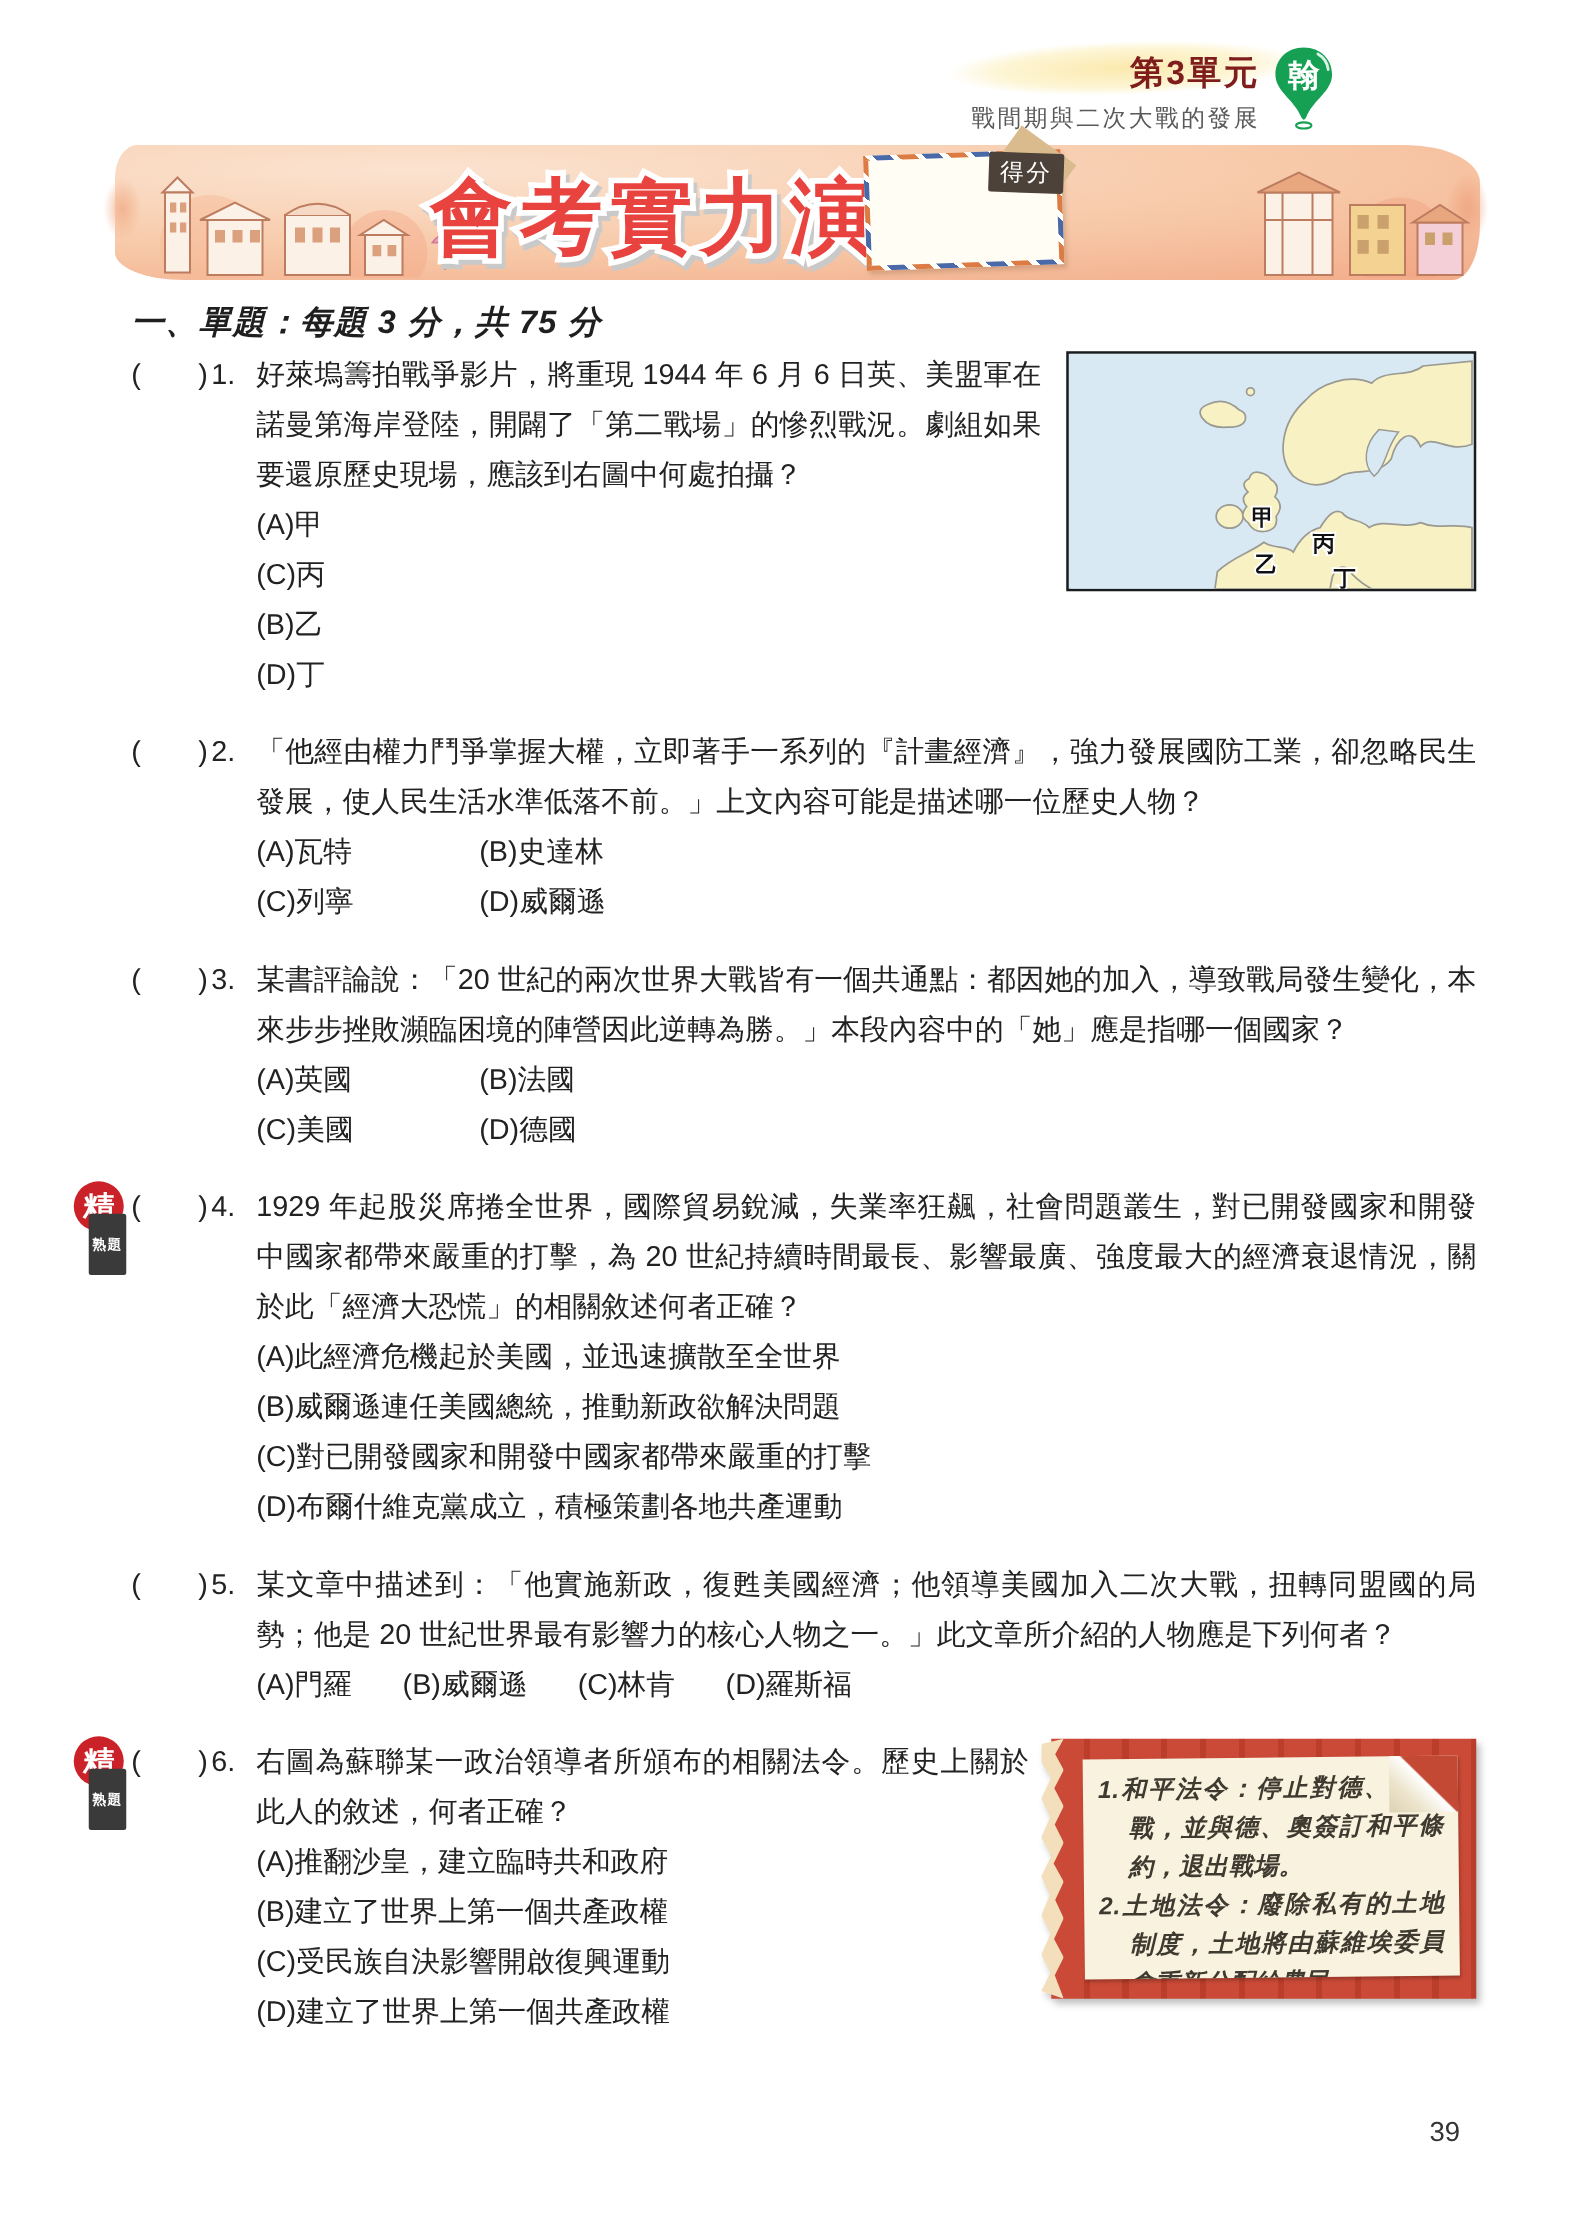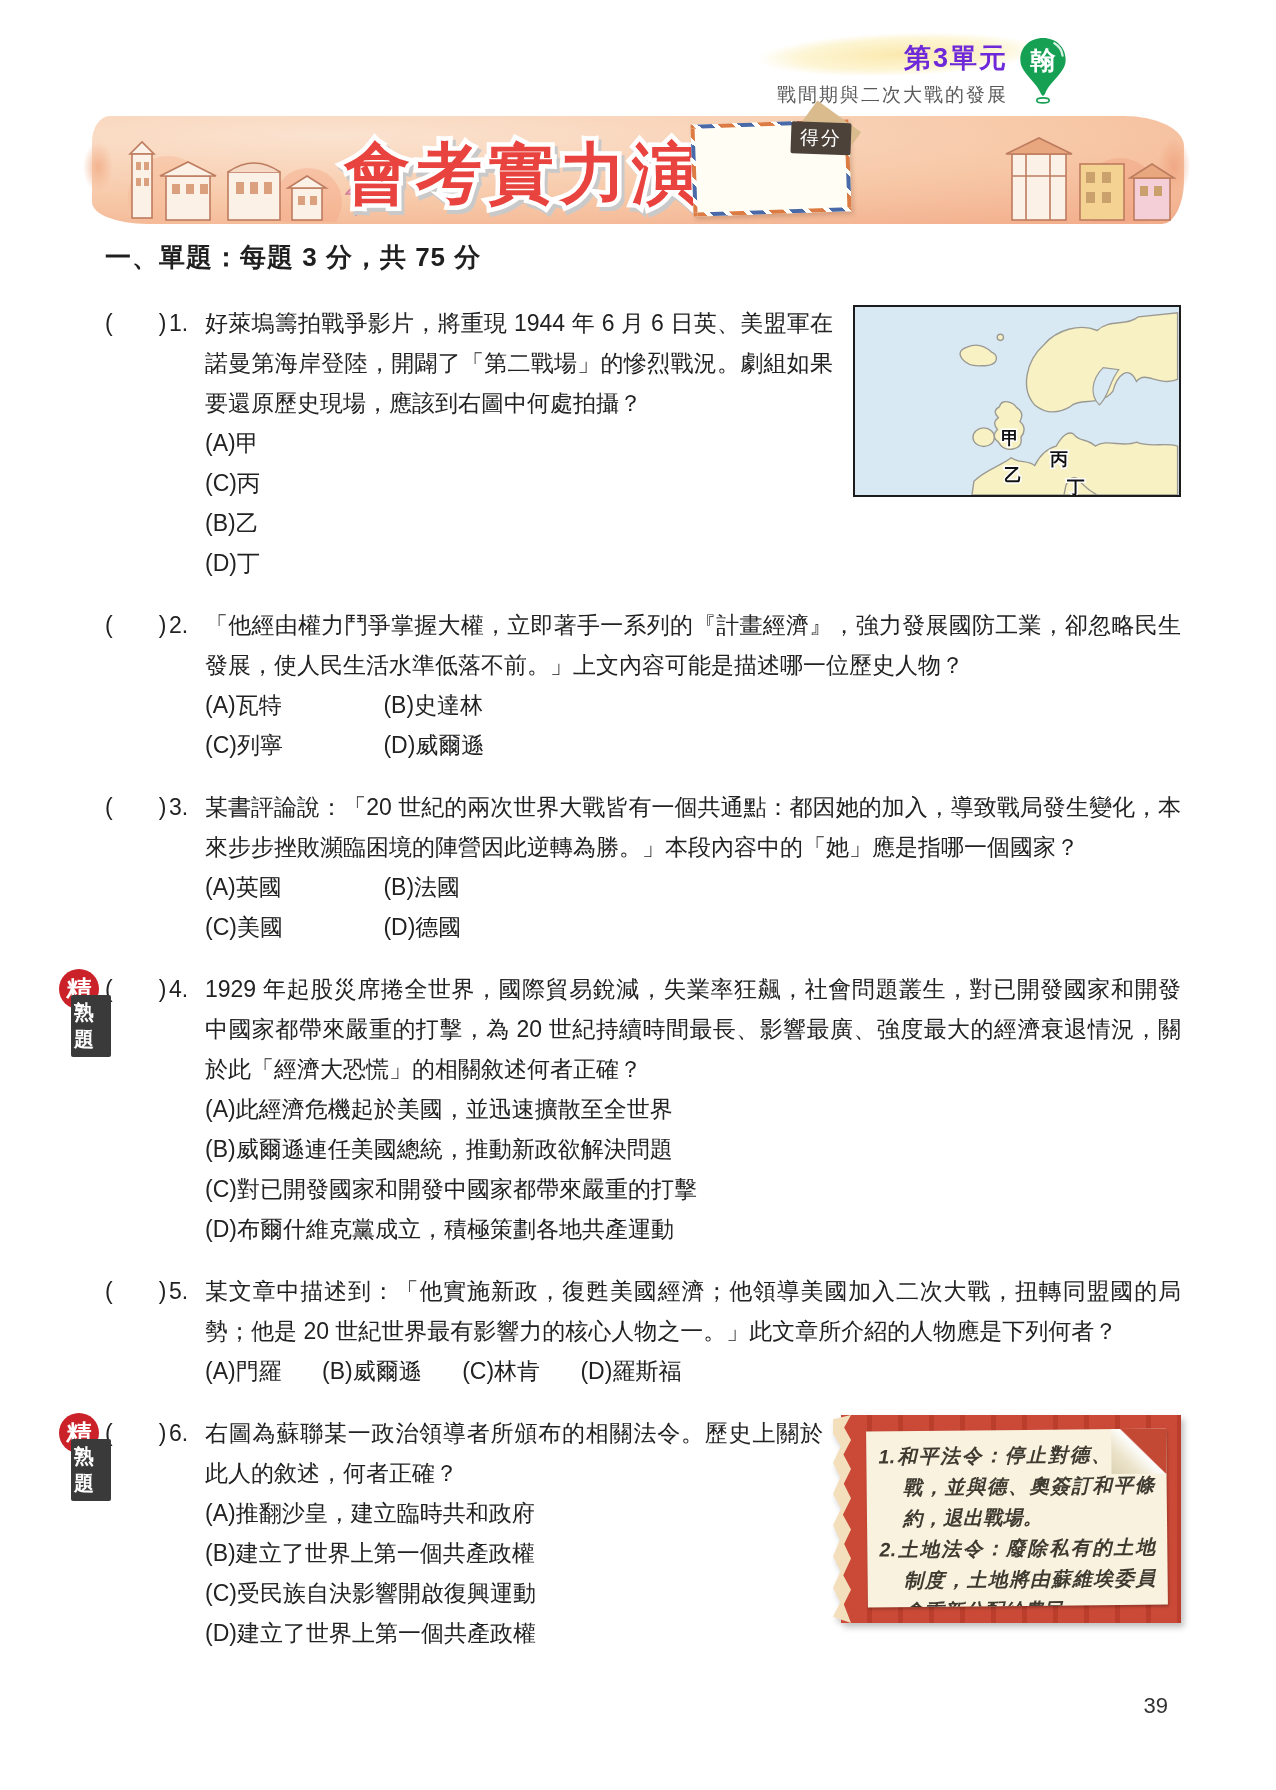--- a/index.html
+++ b/index.html
@@ -9,21 +9,21 @@
     background:#ffffff; overflow:hidden;
     font-family:"Liberation Sans","DejaVu Sans",sans-serif;
     color:#222;
   }
 
   
   .unit-header { position:absolute; top:40px; right:268px; text-align:right; z-index:2; }
   .swash { position:absolute; top:-8px; right:-40px; width:330px; height:46px;
     background:radial-gradient(55% 60% at 55% 50%, #fbe9ae 0%, #fdf5d4 55%, rgba(253,245,212,0) 78%);
     transform:rotate(-2deg); z-index:0; }
-  .unit-title { position:relative; z-index:1; font-size:27px; font-weight:bold; color:#6d28d9; letter-spacing:2px; }
+  .unit-title { position:relative; z-index:1; font-size:27px; font-weight:bold; color:#7f1d1d; letter-spacing:2px; }
   .unit-sub { position:relative; z-index:1; margin-top:6px; font-size:19px; color:#5a5a5a; letter-spacing:2px; }
   .pin { position:absolute; top:36px; right:206px; width:54px; height:68px; z-index:3; }
 
   
   .banner { position:absolute; top:116px; left:92px; width:1092px; height:108px;
     background:radial-gradient(130% 120% at 22% 18%, #fbe3d0 0%, #f7c8a7 52%, #f1a583 100%);
     border-radius:18px 60px 22px 55px / 26px 30px 44px 22px; }
   .banner::before { content:""; position:absolute; left:-14px; top:18px; width:40px; height:66px;
     background:radial-gradient(50% 50% at 50% 50%, #f3b491 0%, rgba(243,180,145,0) 75%); }
   .banner::after { content:""; position:absolute; right:-12px; top:12px; width:44px; height:76px;
@@ -38,39 +38,39 @@
     border:4px solid; border-image:repeating-linear-gradient(45deg,#dd7b44 0 10px,#ffffff 10px 14px,#4a69a8 14px 24px,#ffffff 24px 28px) 4;
     box-shadow:2px 3px 4px rgba(120,70,40,.25); }
   .score-ribbon { position:absolute; right:-14px; top:-10px; width:54px; height:26px;
     background:#d9bb8d; transform:rotate(38deg); z-index:3; }
   .score-tab { position:absolute; right:-6px; top:-2px; background:#4c423a; color:#fff;
     font-size:19px; letter-spacing:2px; padding:3px 9px; border-radius:2px;
     transform:rotate(4deg); z-index:4; }
 
   
   .content { position:absolute; top:240px; left:105px; width:1076px; }
-  .section-heading { font-size:26px; font-weight:bold; color:#1f1f1f; margin-bottom:28px; letter-spacing:1px; }
+  .section-heading { font-size:26px; font-weight:bold; color:#1f1f1f; margin-bottom:4px; letter-spacing:1px;font-style:italic; }
 
   .q { position:relative; display:grid; grid-template-columns:64px 36px 1fr; margin-bottom:22px; }
   .q-paren { font-size:23px; line-height:40px; white-space:pre; color:#222; }
   .q-num { font-size:23px; line-height:40px; color:#222; }
   .q-body { font-size:23px; line-height:40px; color:#222; text-align:justify; }
   .q-text { }
   .opt { display:block; }
   .opt-line { display:block; }
   .opt-i { display:inline-block; min-width:138px; margin-right:34px; }
   .opt-i:last-child { margin-right:0; }
 
   
   .badge { position:absolute; left:-52px; top:-2px; width:58px; height:58px; }
   .badge-circle { position:absolute; left:6px; top:2px; width:40px; height:40px; border-radius:50%;
     background:#cb2128; color:#fff; font-size:25px; font-weight:bold;
     display:flex; align-items:center; justify-content:center; }
   .badge-sub { position:absolute; left:18px; top:28px; background:#3a3a3a; color:#fff;
-    font-size:20px; font-weight:bold; letter-spacing:1px; padding:4px 3px; border-radius:2px; }
+    font-size:11px; font-weight:bold; letter-spacing:1px; padding:17px 3px; border-radius:2px; }
 
   
   .map-box { float:right; width:328px; height:192px; border:2px solid #1c1c1c;
     margin:2px 0 10px 20px; background:#d9e9f4; }
   .map-box svg { display:block; width:100%; height:100%; }
 
   
   .note { float:right; width:340px; height:208px; margin:2px 0 8px 18px; position:relative;
     filter:drop-shadow(3px 4px 3px rgba(0,0,0,.25)); }
   .note-frame { width:100%; height:100%;

